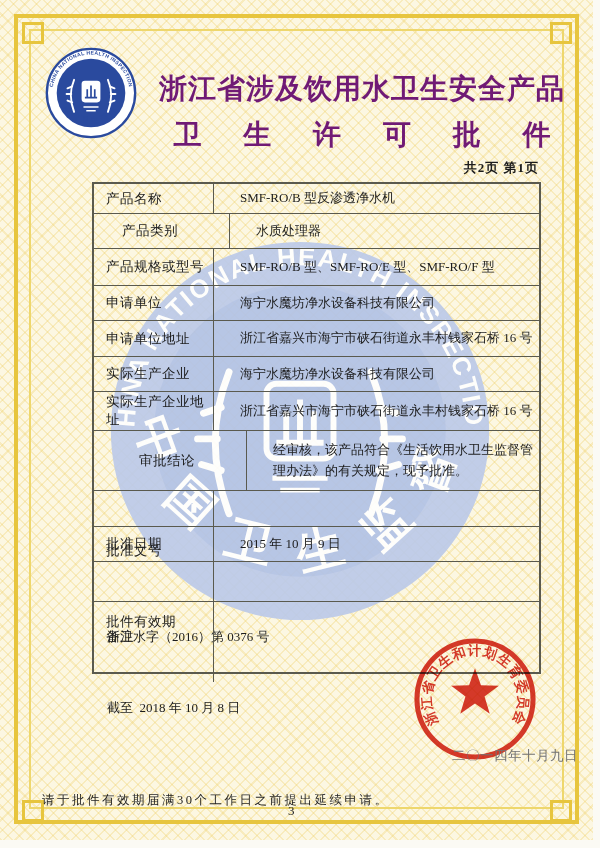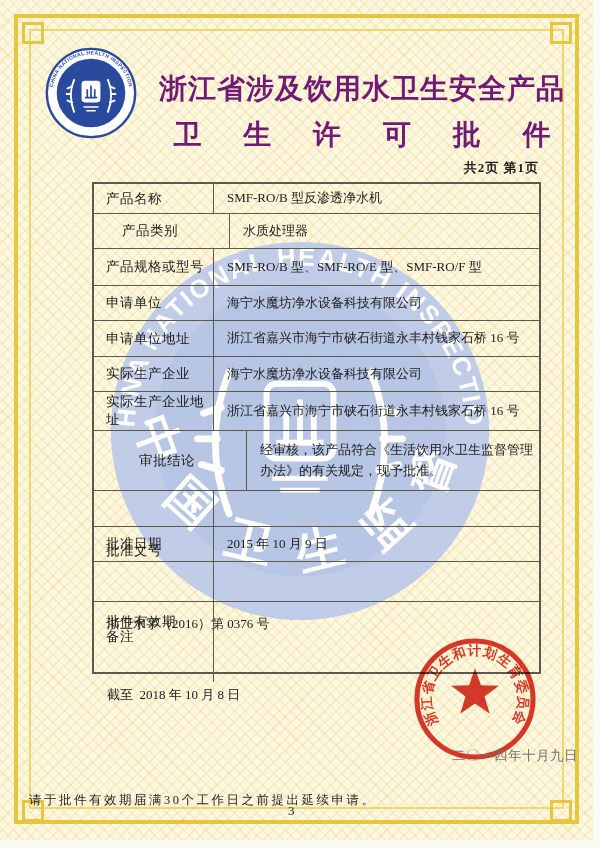--- a/index.html
+++ b/index.html
@@ -26,33 +26,33 @@
   .title1{font-size:28px;letter-spacing:1px;white-space:nowrap;}
   .title2{font-size:28px;letter-spacing:17px;padding-left:17px;margin-top:8px;white-space:nowrap;}
 
   .page-info{position:absolute;left:92px;top:159px;width:447px;text-align:right;
     font-size:13px;font-weight:bold;letter-spacing:1px;}
 
   .watermark{position:absolute;left:103px;top:234px;width:394px;height:394px;opacity:.92;z-index:1;}
 
   .permit-table{position:absolute;left:92px;top:182px;width:449px;z-index:2;
     border:2px solid #5a5a4e;box-sizing:border-box;display:flex;flex-direction:column;}
-  .trow{display:flex;border-bottom:1px solid #5a5a4e;box-sizing:border-box;flex:0 0 auto;}
+  .trow{display:flex;border-bottom:1px solid #5a5a4e;box-sizing:border-box;flex:0 0 auto;gap:13px;}
   .trow:last-child{border-bottom:none;justify-content:center;}
   .cell-label{width:120px;flex:0 0 120px;border-right:1px solid #5a5a4e;display:flex;align-items:center;
     padding-left:12px;box-sizing:border-box;font-size:13.5px;letter-spacing:.5px;}
   .cell-value{flex:1;display:flex;align-items:center;padding:3px 4px 3px 13px;box-sizing:border-box;
     font-size:13px;line-height:1.55;white-space:pre-wrap;}
 
   .stamp{position:absolute;left:410px;top:634px;width:130px;height:130px;z-index:5;
     opacity:.92;mix-blend-mode:multiply;}
   .approval-date{position:absolute;left:452px;top:747px;z-index:6;font-size:13.5px;
     letter-spacing:.5px;color:#737373;white-space:nowrap;}
 
-  .footer-note{position:absolute;left:29px;top:792px;font-size:12.5px;letter-spacing:2.5px;
+  .footer-note{position:absolute;left:42px;top:792px;font-size:12.5px;letter-spacing:2.5px;
     color:#1e1e1e;z-index:3;white-space:nowrap;}
   .page-number{position:absolute;left:288px;top:803px;font-size:13px;z-index:4;color:#222;}
 </style>
 </head>
 <body>
 
 <div class="page">
   <div class="paper"></div>
 
   <div class="frame-outer"></div>

